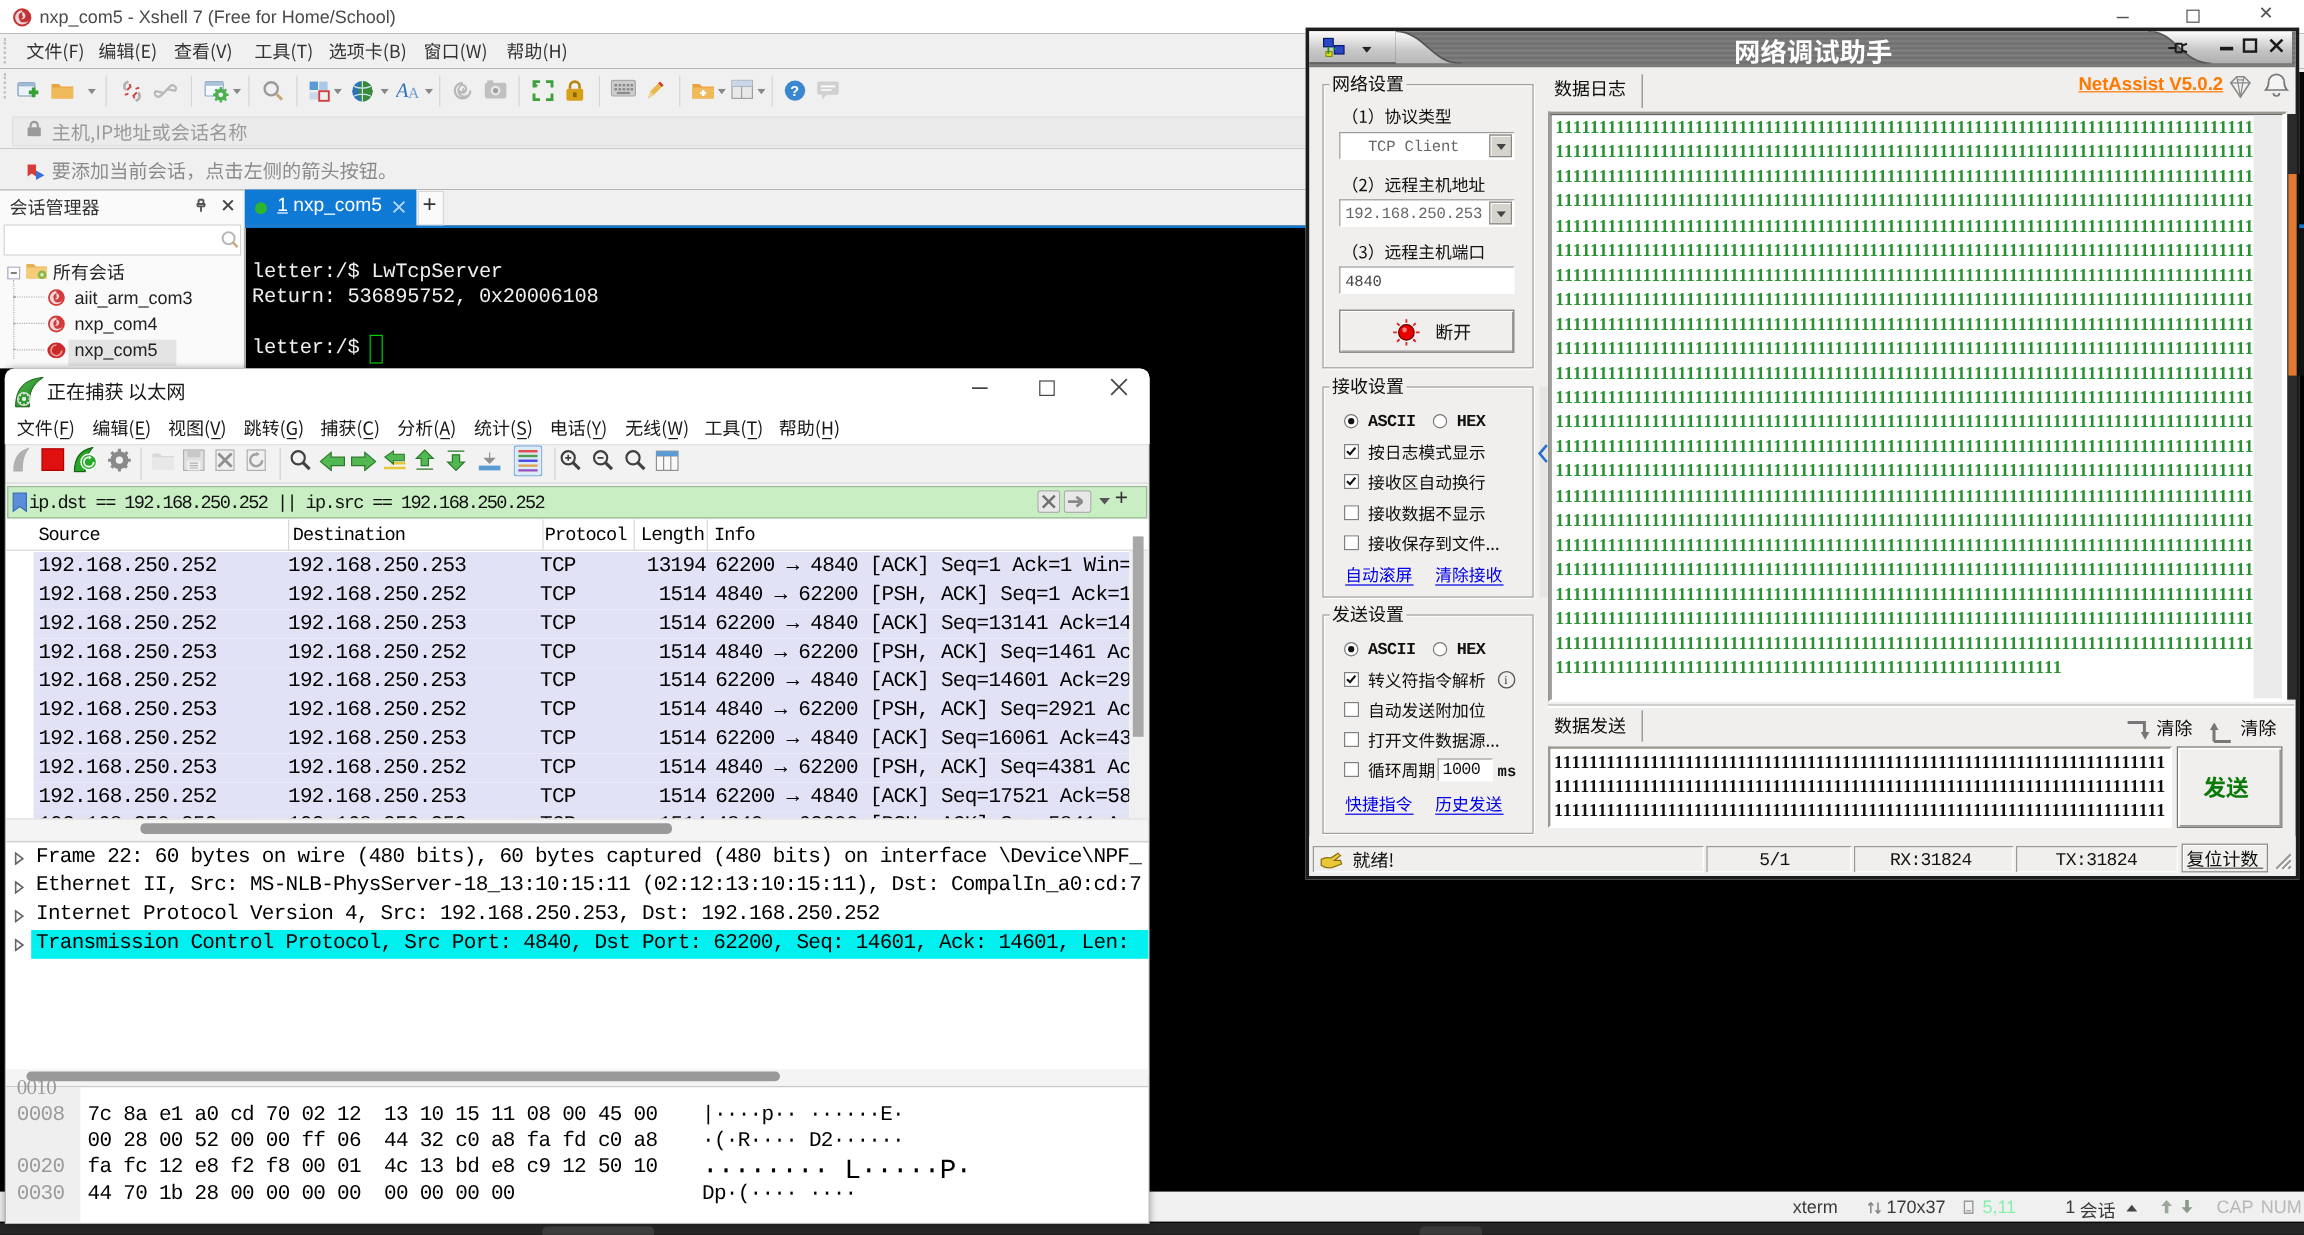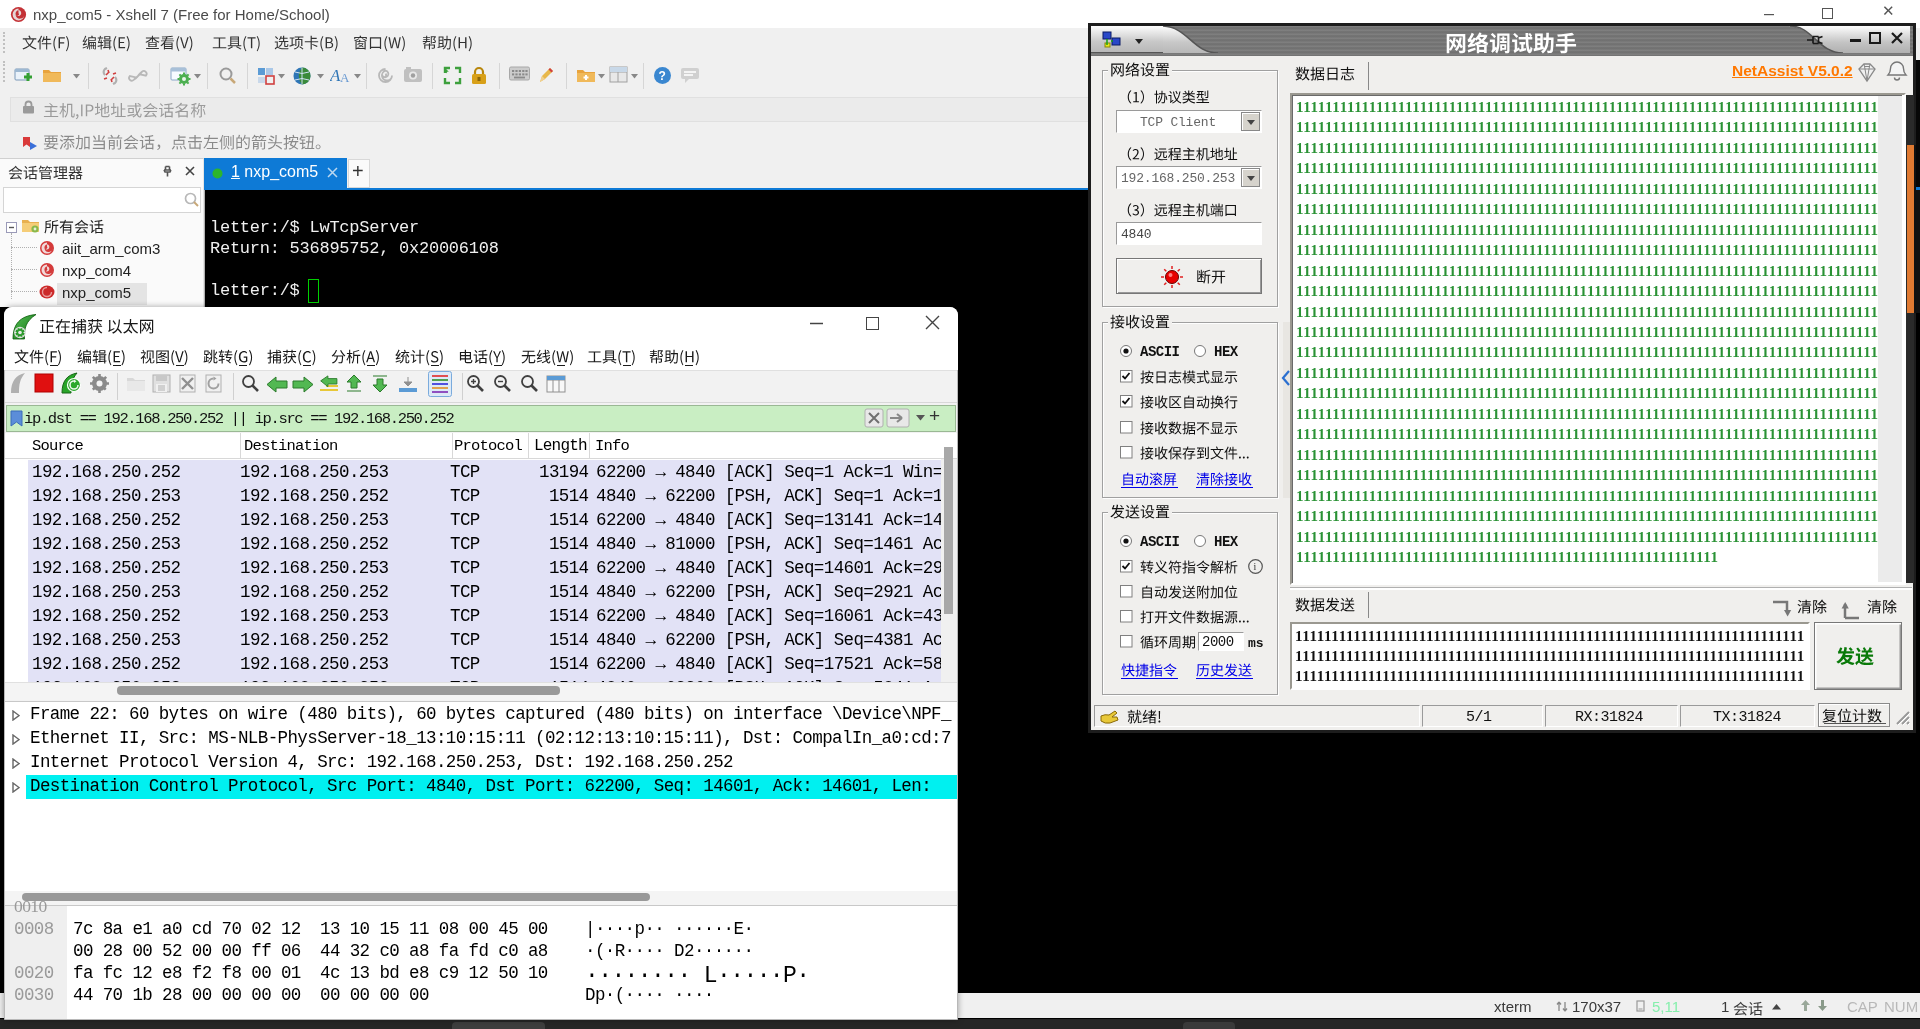--- a/index.html
+++ b/index.html
@@ -709,21 +709,21 @@
 <div class="ab" style="left:32px;top:510px;font-family:Liberation Mono,monospace;font-size:17.5px;color:#000;letter-spacing:-0.6px;white-space:pre">192.168.250.252</div>
 <div class="ab" style="left:240px;top:510px;font-family:Liberation Mono,monospace;font-size:17.5px;color:#000;letter-spacing:-0.6px;white-space:pre">192.168.250.253</div>
 <div class="ab" style="left:450px;top:510px;font-family:Liberation Mono,monospace;font-size:17.5px;color:#000;letter-spacing:-0.6px;white-space:pre">TCP</div>
 <div class="ab" style="left:539px;top:510px;font-family:Liberation Mono,monospace;font-size:17.5px;color:#000;letter-spacing:-0.6px;white-space:pre"> 1514</div>
 <div class="ab" style="left:596px;top:510px;font-family:Liberation Mono,monospace;font-size:17.5px;color:#000;letter-spacing:-0.6px;white-space:pre">62200 → 4840 [ACK] Seq=13141 Ack=14</div>
 <div class="ab" style="left:28px;top:532px;width:913px;height:24px;background:#e2e2f6"></div>
 <div class="ab" style="left:32px;top:534px;font-family:Liberation Mono,monospace;font-size:17.5px;color:#000;letter-spacing:-0.6px;white-space:pre">192.168.250.253</div>
 <div class="ab" style="left:240px;top:534px;font-family:Liberation Mono,monospace;font-size:17.5px;color:#000;letter-spacing:-0.6px;white-space:pre">192.168.250.252</div>
 <div class="ab" style="left:450px;top:534px;font-family:Liberation Mono,monospace;font-size:17.5px;color:#000;letter-spacing:-0.6px;white-space:pre">TCP</div>
 <div class="ab" style="left:539px;top:534px;font-family:Liberation Mono,monospace;font-size:17.5px;color:#000;letter-spacing:-0.6px;white-space:pre"> 1514</div>
-<div class="ab" style="left:596px;top:534px;font-family:Liberation Mono,monospace;font-size:17.5px;color:#000;letter-spacing:-0.6px;white-space:pre">4840 → 81000 [PSH, ACK] Seq=1461 Ac</div>
+<div class="ab" style="left:596px;top:534px;font-family:Liberation Mono,monospace;font-size:17.5px;color:#000;letter-spacing:-0.6px;white-space:pre">4840 → 62200 [PSH, ACK] Seq=1461 Ac</div>
 <div class="ab" style="left:28px;top:556px;width:913px;height:24px;background:#e2e2f6"></div>
 <div class="ab" style="left:32px;top:558px;font-family:Liberation Mono,monospace;font-size:17.5px;color:#000;letter-spacing:-0.6px;white-space:pre">192.168.250.252</div>
 <div class="ab" style="left:240px;top:558px;font-family:Liberation Mono,monospace;font-size:17.5px;color:#000;letter-spacing:-0.6px;white-space:pre">192.168.250.253</div>
 <div class="ab" style="left:450px;top:558px;font-family:Liberation Mono,monospace;font-size:17.5px;color:#000;letter-spacing:-0.6px;white-space:pre">TCP</div>
 <div class="ab" style="left:539px;top:558px;font-family:Liberation Mono,monospace;font-size:17.5px;color:#000;letter-spacing:-0.6px;white-space:pre"> 1514</div>
 <div class="ab" style="left:596px;top:558px;font-family:Liberation Mono,monospace;font-size:17.5px;color:#000;letter-spacing:-0.6px;white-space:pre">62200 → 4840 [ACK] Seq=14601 Ack=29</div>
 <div class="ab" style="left:28px;top:580px;width:913px;height:24px;background:#e2e2f6"></div>
 <div class="ab" style="left:32px;top:582px;font-family:Liberation Mono,monospace;font-size:17.5px;color:#000;letter-spacing:-0.6px;white-space:pre">192.168.250.253</div>
 <div class="ab" style="left:240px;top:582px;font-family:Liberation Mono,monospace;font-size:17.5px;color:#000;letter-spacing:-0.6px;white-space:pre">192.168.250.252</div>
 <div class="ab" style="left:450px;top:582px;font-family:Liberation Mono,monospace;font-size:17.5px;color:#000;letter-spacing:-0.6px;white-space:pre">TCP</div>
@@ -776,21 +776,21 @@
       <path d="M1 1 L7 5.5 L1 10 Z" fill="none" stroke="#666" stroke-width="1.4"></path>
     </svg>
   </div>
 <div class="ab" style="left:30px;top:752px;font-family:Liberation Mono,monospace;font-size:17.5px;color:#000;letter-spacing:-0.6px;white-space:pre">Internet Protocol Version 4, Src: 192.168.250.253, Dst: 192.168.250.252</div>
 <div class="ab" style="left:26px;top:775px;width:931px;height:24px;background:#00f0f0"></div>
 <div class="ab" style="left:12px;top:782px;">
     <svg width="8" height="11">
       <path d="M1 1 L7 5.5 L1 10 Z" fill="none" stroke="#666" stroke-width="1.4"></path>
     </svg>
   </div>
-<div class="ab" style="left:30px;top:776px;font-family:Liberation Mono,monospace;font-size:17.5px;color:#000;letter-spacing:-0.6px;white-space:pre">Destination Control Protocol, Src Port: 4840, Dst Port: 62200, Seq: 14601, Ack: 14601, Len:</div>
+<div class="ab" style="left:30px;top:776px;font-family:Liberation Mono,monospace;font-size:17.5px;color:#000;letter-spacing:-0.6px;white-space:pre">Transmission Control Protocol, Src Port: 4840, Dst Port: 62200, Seq: 14601, Ack: 14601, Len:</div>
 <div class="ab" style="left:5px;top:891px;width:952px;height:14px;background:#f4f4f4"></div>
 <div class="ab" style="left:22px;top:893px;width:628px;height:8px;background:#999;border-radius:4px"></div>
 <div class="ab" style="left:5px;top:905px;width:952px;height:114px;background:#fff;border-top:1px solid #c8c8c8"></div>
 <div class="ab" style="left:5px;top:906px;width:62px;height:113px;background:#efefef"></div>
 <div class="ab" style="left:14px;top:919px;font-family:Liberation Mono,monospace;font-size:17.5px;color:#9a9a9a;letter-spacing:-0.6px">0008</div>
 <div class="ab" style="left:73px;top:919px;font-family:Liberation Mono, monospace;font-size:17.5px;color:#000;letter-spacing:-0.6px;white-space:pre">7c 8a e1 a0 cd 70 02 12</div>
 <div class="ab" style="left:320px;top:919px;font-family:Liberation Mono,monospace;font-size:17.5px;color:#000;letter-spacing:-0.6px;white-space:pre">13 10 15 11 08 00 45 00</div>
 <div class="ab" style="left:585px;top:919px;font-family:Liberation Mono,monospace;font-size:17.5px;color:#000;letter-spacing:-0.6px;white-space:pre">|····p·· ······E·</div>
 <div class="ab" style="left:14px;top:896px;font-family:Liberation Serif, serif;font-size:17.5px;color:#9a9a9a;letter-spacing:-0.6px">0010</div>
 <div class="ab" style="left:73px;top:941px;font-family:Liberation Mono,monospace;font-size:17.5px;color:#000;letter-spacing:-0.6px;white-space:pre">00 28 00 52 00 00 ff 06</div>
@@ -1055,21 +1055,21 @@
     <svg width="13" height="13">
       <rect x="0.5" y="0.5" width="11.5" height="11.5" fill="#fff" stroke="#808080"></rect>
     </svg>
   </div>
 <div class="ab" style="left:1140px;top:633px;">
     <svg width="56" height="18.2" viewBox="0 -14.3 56 18.2" style="overflow:visible">
       <path d="M3 -11.8C2.5 -10.8 1.5 -9.6 0.6 -8.9C0.8 -8.7 1.1 -8.3 1.2 -8.1C2.2 -8.9 3.3 -10.2 4 -11.4ZM6.6 -6.1V1.1H7.6V0.4H11.6V1.1H12.6V-6.1H9.8L9.9 -7.6H13.3V-8.6H10L10.1 -10.3C11 -10.5 11.8 -10.6 12.5 -10.8L11.7 -11.6C10.1 -11.1 7.3 -10.8 4.8 -10.6V-6C4.8 -3.9 4.7 -1.2 4 0.7C4.3 0.8 4.7 1.1 4.9 1.2C5.7 -0.9 5.8 -3.7 5.8 -6V-7.6H8.9L8.8 -6.1ZM5.8 -9.8C6.9 -9.9 8 -10 9.1 -10.2L9 -8.6H5.8ZM3.4 -8.8C2.6 -7.4 1.5 -6 0.4 -5.1C0.6 -4.9 0.9 -4.4 1 -4.1C1.4 -4.5 1.8 -5 2.3 -5.5V1.1H3.2V-6.8C3.6 -7.3 4 -7.9 4.3 -8.5ZM7.6 -3.4H11.6V-2.3H7.6ZM7.6 -4.1V-5.2H11.6V-4.1ZM7.6 -0.4V-1.6H11.6V-0.4Z M23.5 -6.9C24.5 -5.7 25.8 -4.1 26.3 -3.1L27.2 -3.8C26.6 -4.8 25.3 -6.3 24.3 -7.5ZM14.5 -1.4 14.8 -0.4C15.9 -0.9 17.4 -1.4 18.8 -1.9L18.6 -2.8L17.2 -2.3V-5.8H18.5V-6.8H17.2V-9.8H18.8V-10.8H14.6V-9.8H16.2V-6.8H14.8V-5.8H16.2V-2ZM19.5 -10.9V-9.8H23C22.2 -7.4 20.7 -5.2 19 -3.8C19.2 -3.6 19.6 -3.2 19.8 -3C20.7 -3.8 21.6 -4.9 22.4 -6.2V1.1H23.5V-8.1C23.7 -8.7 24 -9.2 24.2 -9.8H27.2V-10.9Z M30.1 -11.1V-6.6C30.1 -4.4 29.9 -1.5 28.5 0.5C28.7 0.7 29.1 1 29.3 1.2C30.9 -1 31.1 -4.2 31.1 -6.6V-10.1H39.3V-0.2C39.3 0 39.2 0.1 38.9 0.1C38.7 0.1 37.8 0.2 36.9 0.1C37.1 0.4 37.2 0.8 37.3 1.1C38.5 1.1 39.3 1.1 39.7 0.9C40.2 0.8 40.3 0.4 40.3 -0.2V-11.1ZM34.5 -9.8V-8.6H32V-7.8H34.5V-6.4H31.7V-5.5H38.5V-6.4H35.5V-7.8H38.2V-8.6H35.5V-9.8ZM32.4 -4.4V0.1H33.3V-0.7H37.8V-4.4ZM33.3 -3.5H36.8V-1.5H33.3Z M44.5 -2C44.1 -1.1 43.3 -0.1 42.5 0.5C42.8 0.7 43.2 1 43.4 1.1C44.2 0.4 45 -0.7 45.5 -1.7ZM46.5 -1.6C47 -0.9 47.7 0 47.9 0.6L48.8 0.1C48.5 -0.5 47.9 -1.4 47.3 -2ZM54 -10.1V-7.9H51.1V-10.1ZM50.1 -11.1V-6C50.1 -4 50 -1.3 48.8 0.6C49.1 0.7 49.5 1 49.7 1.2C50.5 -0.2 50.9 -1.9 51 -3.6H54V-0.2C54 0 53.9 0 53.7 0.1C53.5 0.1 52.8 0.1 52 0C52.2 0.3 52.3 0.8 52.4 1.1C53.4 1.1 54.1 1.1 54.4 0.9C54.9 0.7 55 0.4 55 -0.2V-11.1ZM54 -6.9V-4.6H51.1C51.1 -5.1 51.1 -5.5 51.1 -6V-6.9ZM47.4 -11.6V-9.9H44.9V-11.6H43.9V-9.9H42.7V-9H43.9V-3.2H42.5V-2.3H49.4V-3.2H48.4V-9H49.4V-9.9H48.4V-11.6ZM44.9 -9H47.4V-7.7H44.9ZM44.9 -6.9H47.4V-5.5H44.9ZM44.9 -4.6H47.4V-3.2H44.9Z" fill="#111"></path>
     </svg>
   </div>
 <div class="ab" style="left:1198px;top:632px;width:46px;height:19px;background:#fff;border-top:1px solid #9a9a9a;border-left:1px solid #9a9a9a;border-bottom:1px solid #fff;border-right:1px solid #fff"></div>
-<div class="ab" style="left:1202px;top:634px;font-family:Liberation Mono,monospace;font-size:14px;color:#111;letter-spacing:-0.5px">2000</div>
+<div class="ab" style="left:1202px;top:634px;font-family:Liberation Mono,monospace;font-size:14px;color:#111;letter-spacing:-0.5px">1000</div>
 <div class="ab" style="left:1248px;top:636px;font-family:Liberation Mono,monospace;font-size:13px;color:#111;font-weight:bold">ms</div>
 <div class="ab" style="left:1121px;top:661px;">
     <svg width="56" height="18.2" viewBox="0 -14.3 56 18.2" style="overflow:visible">
       <path d="M2.4 -11.8V1.1H3.4V-11.8ZM1.1 -9.1C1 -7.9 0.8 -6.4 0.4 -5.5L1.2 -5.2C1.6 -6.2 1.8 -7.8 1.9 -8.9ZM3.5 -9.2C3.9 -8.3 4.3 -7.2 4.5 -6.6L5.3 -7C5.1 -7.6 4.6 -8.7 4.2 -9.5ZM11.3 -5.3H9.1C9.2 -5.9 9.2 -6.5 9.2 -7.1V-8.5H11.3ZM8.1 -11.8V-9.5H5.4V-8.5H8.1V-7.1C8.1 -6.5 8.1 -5.9 8.1 -5.3H4.6V-4.3H7.9C7.5 -2.6 6.6 -0.9 4.2 0.4C4.4 0.6 4.8 1 4.9 1.2C7.3 -0.1 8.3 -1.9 8.8 -3.6C9.6 -1.4 10.9 0.3 12.9 1.2C13 0.9 13.4 0.4 13.6 0.2C11.7 -0.5 10.3 -2.2 9.6 -4.3H13.5V-5.3H12.3V-9.5H9.2V-11.8Z M19.8 -3.7C19.6 -1.9 19 -0.4 17.9 0.6C18.1 0.7 18.5 1 18.7 1.2C19.3 0.6 19.8 -0.2 20.1 -1.1C21.1 0.6 22.6 1 24.8 1H27.2C27.3 0.7 27.4 0.3 27.6 0.1C27.1 0.1 25.1 0.1 24.8 0.1C24.3 0.1 23.9 0.1 23.5 0V-1.9H26.7V-2.7H23.5V-4H26.6V-6H27.6V-6.8H26.6V-8.7H23.5V-9.6H27.2V-10.5H23.5V-11.8H22.5V-10.5H19V-9.6H22.5V-8.7H19.7V-7.9H22.5V-6.8H18.8V-6H22.5V-4.8H19.7V-4H22.5V-0.2C21.6 -0.5 21 -1.1 20.5 -2.2C20.6 -2.6 20.7 -3.1 20.8 -3.6ZM25.6 -6V-4.8H23.5V-6ZM25.6 -6.8H23.5V-7.9H25.6ZM16.3 -11.7V-8.9H14.6V-8H16.3V-5.1L14.4 -4.5L14.7 -3.5L16.3 -4V-0.1C16.3 0.1 16.3 0.2 16.1 0.2C15.9 0.2 15.4 0.2 14.8 0.1C14.9 0.4 15.1 0.9 15.1 1.1C16 1.1 16.5 1.1 16.8 0.9C17.2 0.8 17.3 0.5 17.3 -0.1V-4.4L18.9 -4.9L18.7 -5.8L17.3 -5.4V-8H18.8V-8.9H17.3V-11.7Z M39.7 -10.9C38.7 -10.5 36.9 -10 35.2 -9.6V-11.7H34.2V-7.7C34.2 -6.5 34.6 -6.2 36.2 -6.2C36.6 -6.2 39.1 -6.2 39.5 -6.2C40.9 -6.2 41.2 -6.7 41.4 -8.5C41.1 -8.6 40.6 -8.8 40.4 -8.9C40.3 -7.4 40.2 -7.2 39.4 -7.2C38.9 -7.2 36.7 -7.2 36.3 -7.2C35.4 -7.2 35.2 -7.3 35.2 -7.7V-8.8C37 -9.1 39.1 -9.6 40.5 -10.2ZM35.2 -1.9H39.7V-0.4H35.2ZM35.2 -2.7V-4.1H39.7V-2.7ZM34.2 -5V1.1H35.2V0.5H39.7V1.1H40.8V-5ZM30.6 -11.8V-8.9H28.6V-7.9H30.6V-4.9L28.4 -4.3L28.7 -3.3L30.6 -3.9V-0.1C30.6 0.1 30.5 0.1 30.3 0.2C30.1 0.2 29.6 0.2 28.9 0.1C29 0.4 29.2 0.9 29.2 1.1C30.2 1.1 30.7 1.1 31.1 0.9C31.5 0.8 31.6 0.5 31.6 -0.1V-4.2L33.5 -4.7L33.3 -5.7L31.6 -5.2V-7.9H33.3V-8.9H31.6V-11.8Z M47.6 -7.8C48.4 -7.2 49.3 -6.3 49.7 -5.7L50.5 -6.3C50.1 -6.9 49.1 -7.8 48.4 -8.4ZM44.4 -5.3V-4.3H52C51.2 -3.4 50.1 -2.4 49.2 -1.5C48.5 -2 47.7 -2.5 47 -2.9L46.3 -2.1C47.9 -1.2 49.9 0.3 50.8 1.2L51.6 0.3C51.2 0 50.7 -0.5 50.1 -0.9C51.4 -2.2 52.9 -3.8 54 -4.9L53.2 -5.4L53 -5.3ZM49.1 -11.8C47.7 -9.8 45 -8 42.5 -6.9C42.8 -6.6 43.1 -6.3 43.3 -6C45.3 -7 47.5 -8.4 49.1 -10.1C50.6 -8.5 53 -6.9 54.9 -6C55 -6.3 55.4 -6.7 55.6 -7C53.6 -7.7 51.2 -9.3 49.7 -10.8L50.1 -11.3Z" fill="#0000e8"></path>
     </svg>
   </div>
 <div class="ab" style="left:1121px;top:678px;width:57px;height:1px;background:#0000e8"></div>
 <div class="ab" style="left:1196px;top:661px;">
     <svg width="56" height="18.2" viewBox="0 -14.3 56 18.2" style="overflow:visible">
       <path d="M1.6 -11.1V-6.6C1.6 -4.5 1.5 -1.6 0.5 0.5C0.7 0.6 1.2 0.9 1.4 1.1C2.5 -1.1 2.7 -4.4 2.7 -6.6V-10.1H13.3V-11.1ZM6.9 -9.3C6.9 -8.5 6.9 -7.8 6.8 -7H3.6V-6H6.7C6.5 -3.3 5.7 -1 3 0.3C3.2 0.5 3.5 0.8 3.7 1.1C6.6 -0.4 7.5 -3 7.8 -6H11.5C11.3 -2.2 11 -0.7 10.6 -0.3C10.5 -0.1 10.3 -0.1 10 -0.1C9.7 -0.1 8.8 -0.1 8 -0.2C8.1 0.1 8.3 0.5 8.3 0.9C9.2 0.9 10 0.9 10.4 0.9C10.9 0.8 11.2 0.7 11.5 0.4C12.1 -0.2 12.3 -1.9 12.5 -6.5C12.5 -6.7 12.5 -7 12.5 -7H7.9C8 -7.8 8 -8.5 8 -9.3Z M16.7 -8.5H20.5V-5.9H16.7ZM21.6 -8.5H25.3V-5.9H21.6ZM17.3 -4.4 16.4 -4.1C16.9 -2.9 17.6 -2 18.5 -1.3C17.6 -0.7 16.4 -0.2 14.6 0.2C14.8 0.4 15.1 0.9 15.2 1.1C17.1 0.7 18.5 0.1 19.4 -0.6C21.3 0.5 23.8 0.9 27 1.1C27.1 0.7 27.3 0.3 27.5 0C24.3 -0.1 22 -0.4 20.2 -1.4C21.2 -2.4 21.4 -3.6 21.5 -4.9H26.4V-9.5H21.6V-11.7H20.5V-9.5H15.7V-4.9H20.5C20.4 -3.8 20.1 -2.8 19.3 -1.9C18.5 -2.6 17.8 -3.4 17.3 -4.4Z M37.4 -11.1C38 -10.4 38.8 -9.5 39.2 -9L40 -9.6C39.6 -10.1 38.8 -10.9 38.2 -11.6ZM30 -7.3C30.2 -7.5 30.6 -7.6 31.5 -7.6H33.5C32.5 -4.6 31 -2.4 28.4 -0.8C28.7 -0.6 29.1 -0.2 29.2 0C31 -1.1 32.4 -2.5 33.3 -4.3C33.9 -3.2 34.6 -2.3 35.4 -1.5C34.2 -0.7 32.8 -0.1 31.4 0.3C31.6 0.5 31.8 0.9 31.9 1.1C33.5 0.7 35 0.1 36.2 -0.9C37.5 0.1 39 0.8 40.8 1.2C41 0.9 41.3 0.4 41.5 0.2C39.8 -0.1 38.3 -0.7 37.1 -1.5C38.3 -2.6 39.2 -4 39.8 -5.8L39.1 -6.1L38.9 -6.1H34.2C34.4 -6.5 34.5 -7 34.7 -7.6H41L41 -8.6H35C35.2 -9.5 35.4 -10.5 35.5 -11.6L34.3 -11.8C34.2 -10.7 34 -9.6 33.8 -8.6H31.2C31.6 -9.3 32 -10.2 32.2 -11.2L31.1 -11.4C30.9 -10.3 30.3 -9.2 30.2 -8.9C30 -8.6 29.9 -8.4 29.7 -8.3C29.8 -8.1 30 -7.5 30 -7.3ZM36.2 -2.2C35.3 -3 34.5 -3.9 34 -5.1H38.4C37.9 -3.9 37.1 -3 36.2 -2.2Z M47.7 -11.4C48.2 -10.7 48.7 -9.7 48.9 -9.2L49.9 -9.6C49.6 -10.1 49.1 -11 48.6 -11.7ZM43.1 -11.1C43.8 -10.3 44.7 -9.2 45.1 -8.5L46 -9.1C45.6 -9.8 44.7 -10.8 43.9 -11.6ZM53 -11.8C52.7 -11 52.2 -9.9 51.7 -9.1H46.9V-8.2H50.2V-6.6L50.2 -6.1H46.5V-5.2H50.1C49.8 -3.9 49 -2.6 46.5 -1.6C46.8 -1.4 47.1 -1.1 47.3 -0.8C49.3 -1.8 50.4 -3 50.8 -4.1C52 -3 53.3 -1.8 54 -0.9L54.7 -1.7C53.9 -2.5 52.4 -4 51.2 -5.1V-5.2H55.2V-6.1H51.3L51.3 -6.5V-8.2H54.8V-9.1H52.8C53.2 -9.8 53.7 -10.7 54.1 -11.4ZM45.5 -7H42.7V-6H44.5V-1.6C43.8 -1.4 43.1 -0.7 42.4 0.1L43.1 1.1C43.8 0.2 44.4 -0.7 44.9 -0.7C45.1 -0.7 45.6 -0.2 46.2 0.2C47.2 0.8 48.4 1 50.3 1C51.7 1 54.3 0.9 55.3 0.8C55.3 0.5 55.5 -0.1 55.6 -0.4C54.2 -0.2 52 -0.1 50.3 -0.1C48.6 -0.1 47.4 -0.2 46.5 -0.8C46 -1.1 45.7 -1.3 45.5 -1.5Z" fill="#0000e8"></path>

